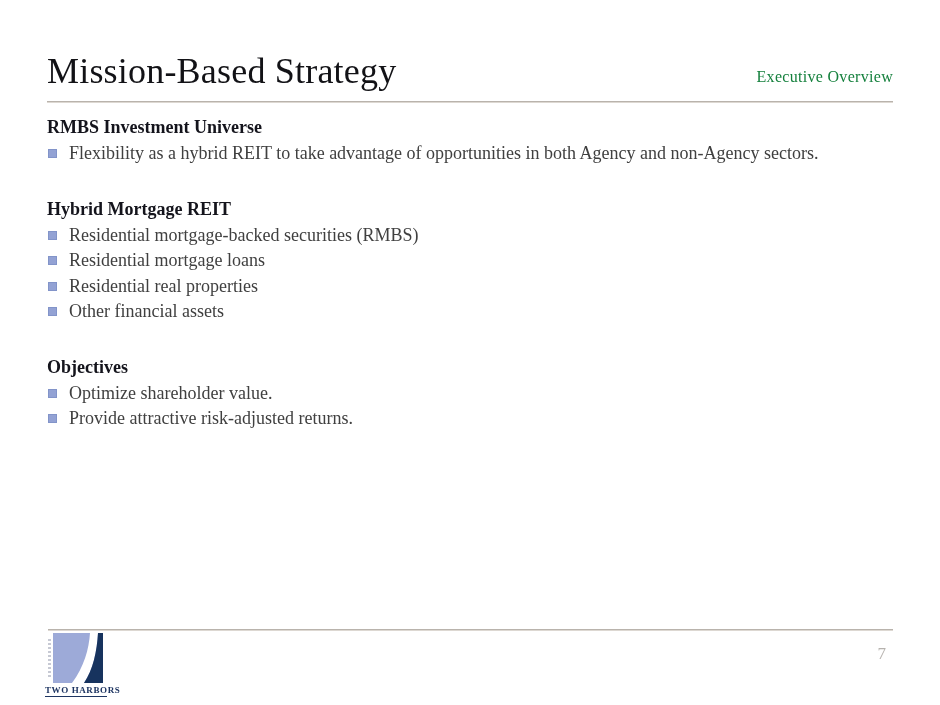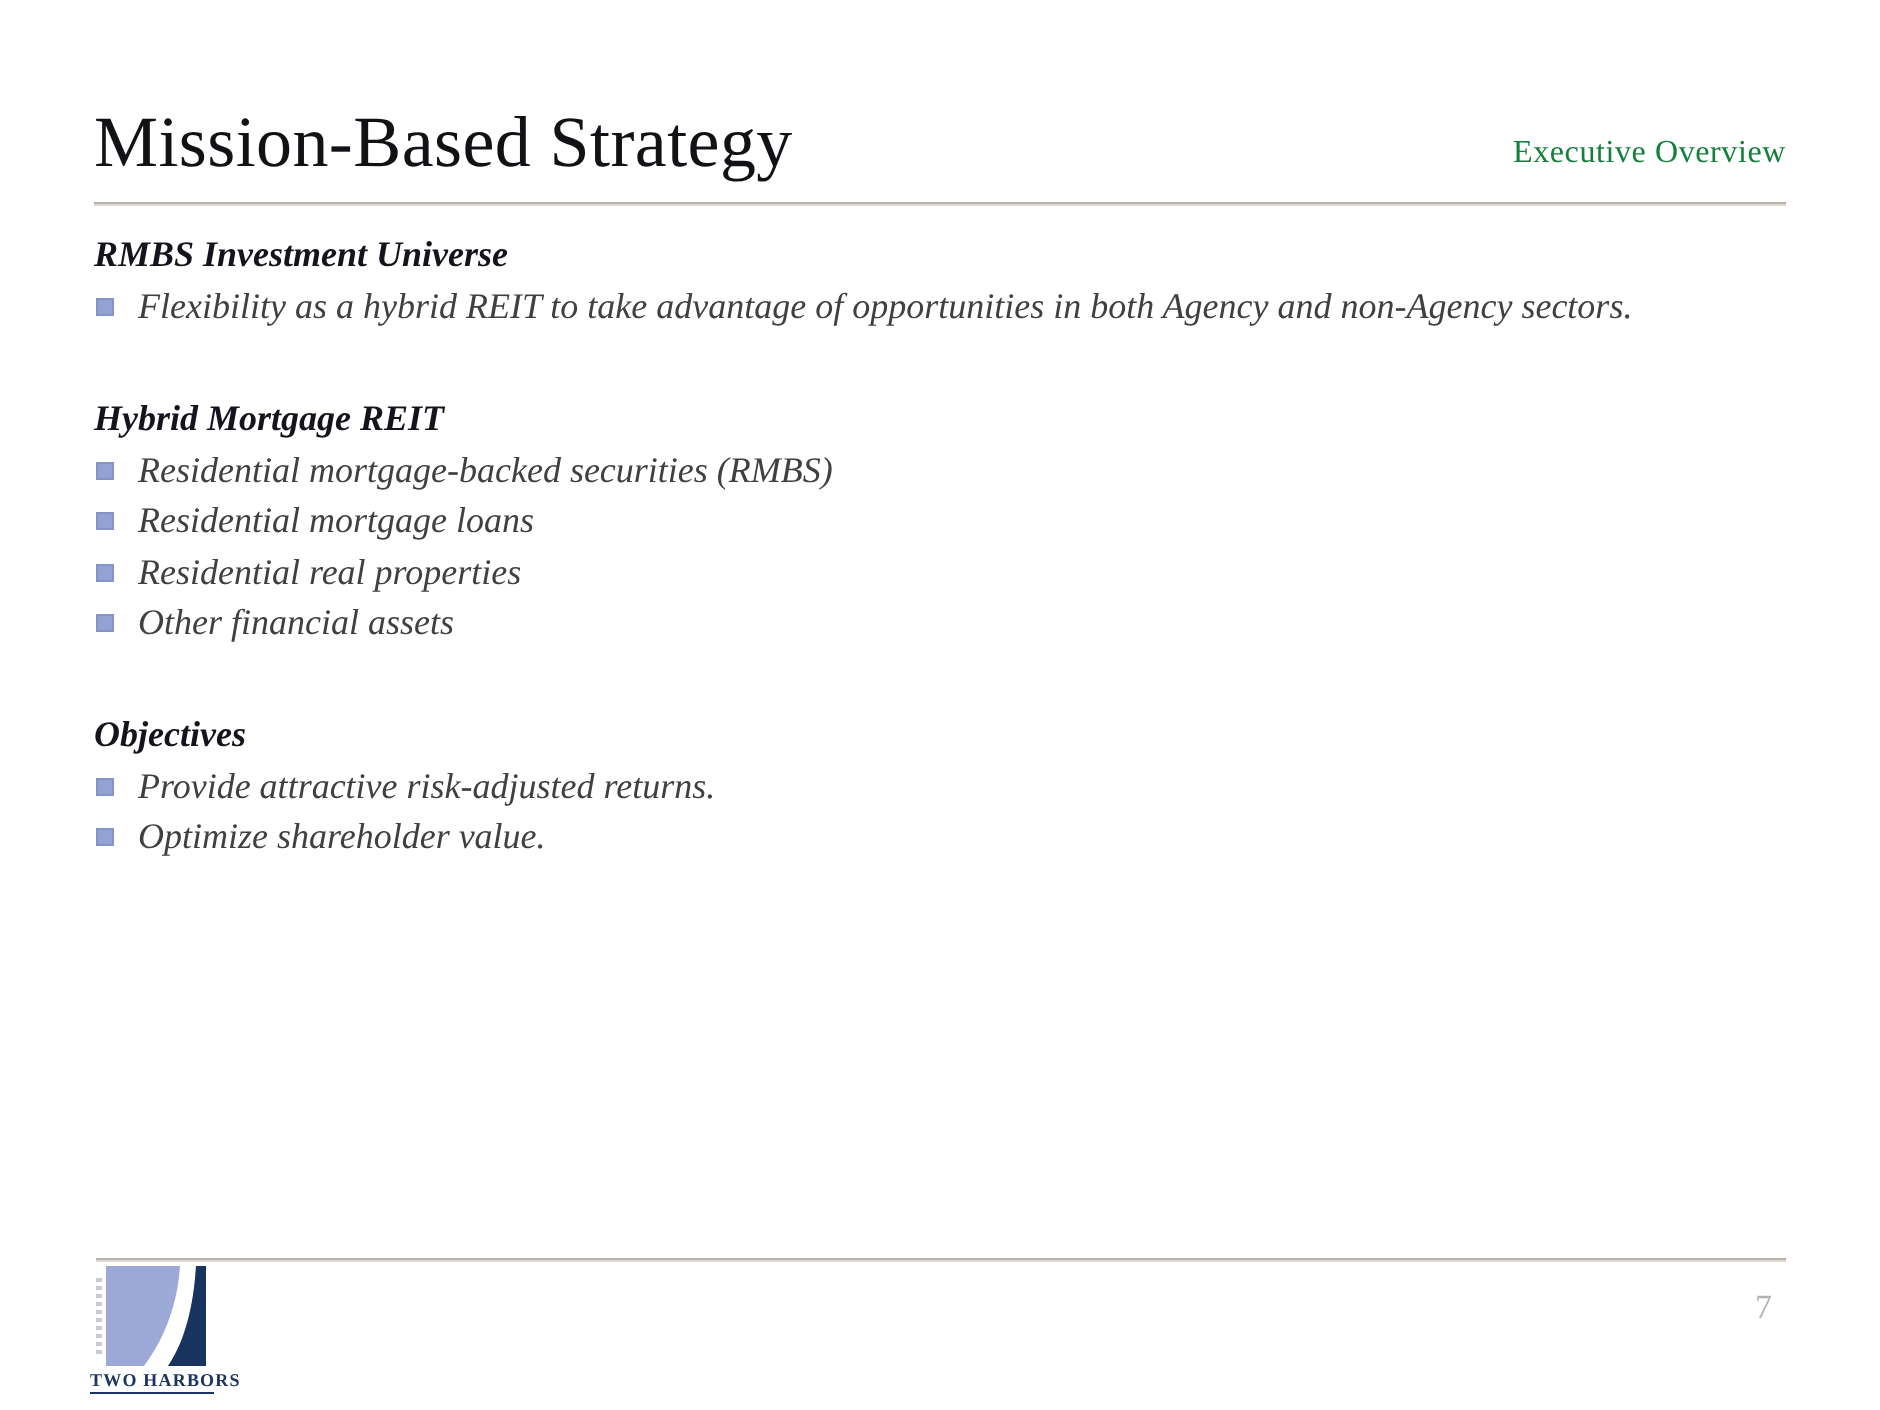--- a/index.html
+++ b/index.html
@@ -35,21 +35,21 @@
     padding-bottom:6px;
     letter-spacing:0.3px;
   }
   .header-rule{
     margin-top:9px;
     height:2px;
     background:linear-gradient(to bottom,#b9b3ac 0,#b9b3ac 60%,#ddd8d2 60%,#ddd8d2 100%);
   }
   .content{
     position:absolute;
-    left:47px;right:45px;top:115px;font-style:italic;
+    left:47px;right:45px;top:115px;
   }
   .section{margin-top:30px;}
   .section:first-child{margin-top:0;}
   .section-heading{
     font-size:18px;
     font-weight:bold;
     color:#14141c;
     line-height:25px;
     margin:0 0 1px 0;
   }
@@ -166,25 +166,25 @@
         </li>
       </ul>
     </div>
 
 
     <div class="section">
       <h2 class="section-heading">Objectives</h2>
       <ul class="bullet-list">
         <li class="bullet-item">
           <span class="bullet-square"></span>
+          <span class="bullet-text">Optimize shareholder value.</span>
+        </li>
+        <li class="bullet-item">
+          <span class="bullet-square"></span>
           <span class="bullet-text">Provide attractive risk-adjusted returns.</span>
-        </li>
-        <li class="bullet-item">
-          <span class="bullet-square"></span>
-          <span class="bullet-text">Optimize shareholder value.</span>
         </li>
       </ul>
     </div>
 
   </div>
 
   <div class="footer-rule"></div>
 
   <div class="logo">
     <div class="logo-vertical-strip"></div>

